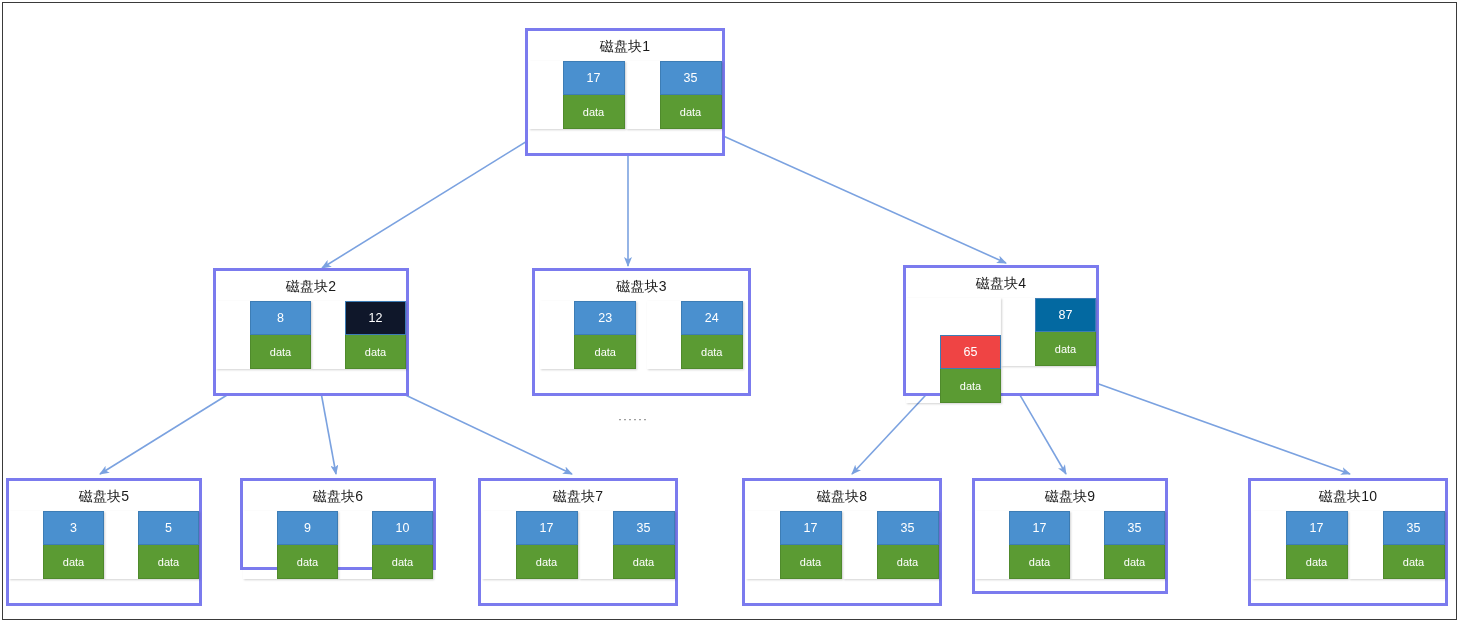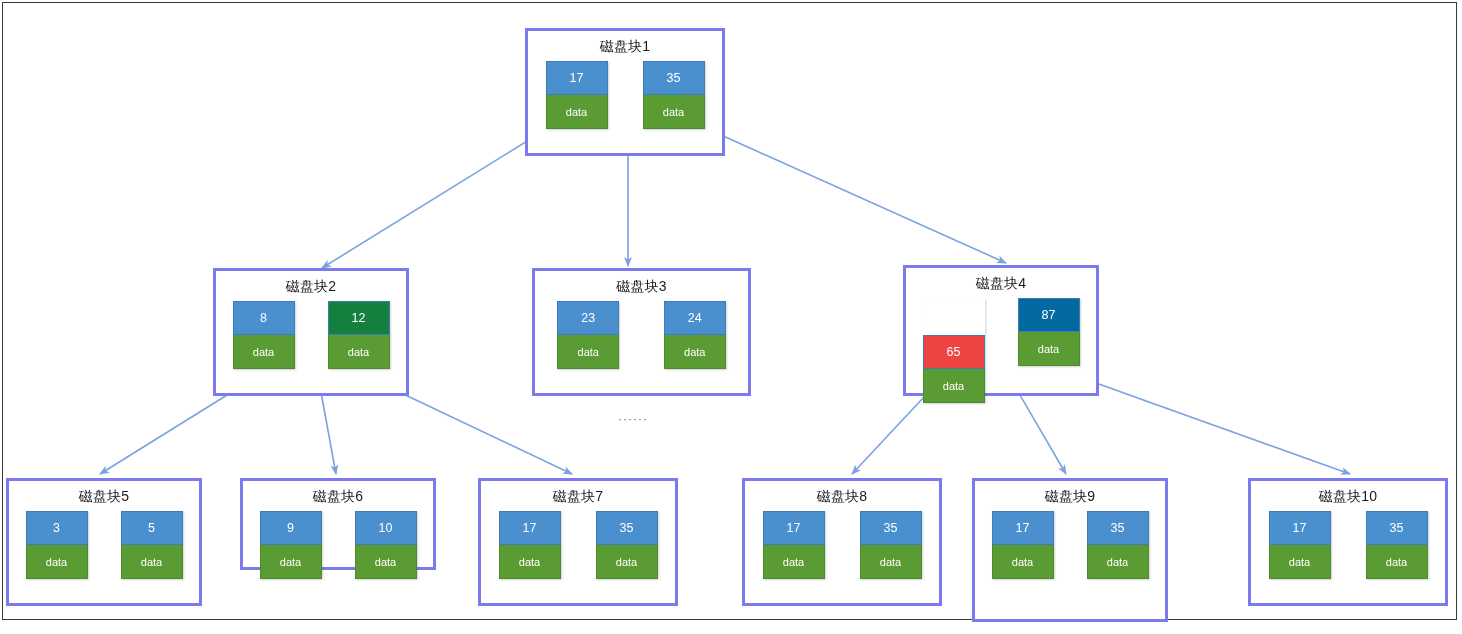--- a/index.html
+++ b/index.html
@@ -57,20 +57,21 @@
     left: 0;
     right: 0;
     top: 30px;
     display: flex;
     justify-content: space-around;
     align-items: flex-start;
   }
   .cell {
     width: 62px;
     box-shadow: 1px 1px 2px rgba(0,0,0,0.18);
+    padding-left: 34px;
   }
   .cell-key {
     height: 34px;
     background: #4a90cf;
     border: 1px solid #3d7db5;
     box-sizing: border-box;
     color: #ffffff;
     font-size: 12.5px;
     display: flex;
     align-items: center;
@@ -140,21 +141,21 @@
         </div>
       </div>
       <div class="node" style="left: 213px; top: 268px; width: 196px; height: 128px; border-color: rgb(123, 123, 238);">
         <div class="node-title">磁盘块2</div>
         <div class="cells">
           <div class="cell">
             <div class="cell-key" style="background: rgb(74, 144, 207);">8</div>
             <div class="cell-data" style="background: rgb(91, 155, 51);">data</div>
           </div>
           <div class="cell">
-            <div class="cell-key" style="background: #15803d;">12</div>
+            <div class="cell-key" style="background: #0f172a;">12</div>
             <div class="cell-data" style="background: rgb(91, 155, 51);">data</div>
           </div>
         </div>
       </div>
       <div class="node" style="left: 532px; top: 268px; width: 219px; height: 128px; border-color: rgb(123, 123, 238);">
         <div class="node-title">磁盘块3</div>
         <div class="cells">
           <div class="cell">
             <div class="cell-key" style="background: rgb(74, 144, 207);">23</div>
             <div class="cell-data" style="background: rgb(91, 155, 51);">data</div>
@@ -223,21 +224,21 @@
           <div class="cell">
             <div class="cell-key" style="background: rgb(74, 144, 207);">17</div>
             <div class="cell-data" style="background: rgb(91, 155, 51);">data</div>
           </div>
           <div class="cell">
             <div class="cell-key" style="background: rgb(74, 144, 207);">35</div>
             <div class="cell-data" style="background: rgb(91, 155, 51);">data</div>
           </div>
         </div>
       </div>
-      <div class="node" style="left: 972px; top: 478px; width: 196px; height: 144px; border-color: rgb(123, 123, 238);">
+      <div class="node" style="left: 972px; top: 478px; width: 196px; height: 116px; border-color: rgb(123, 123, 238);">
         <div class="node-title">磁盘块9</div>
         <div class="cells">
           <div class="cell">
             <div class="cell-key" style="background: rgb(74, 144, 207);">17</div>
             <div class="cell-data" style="background: rgb(91, 155, 51);">data</div>
           </div>
           <div class="cell">
             <div class="cell-key" style="background: rgb(74, 144, 207);">35</div>
             <div class="cell-data" style="background: rgb(91, 155, 51);">data</div>
           </div>

